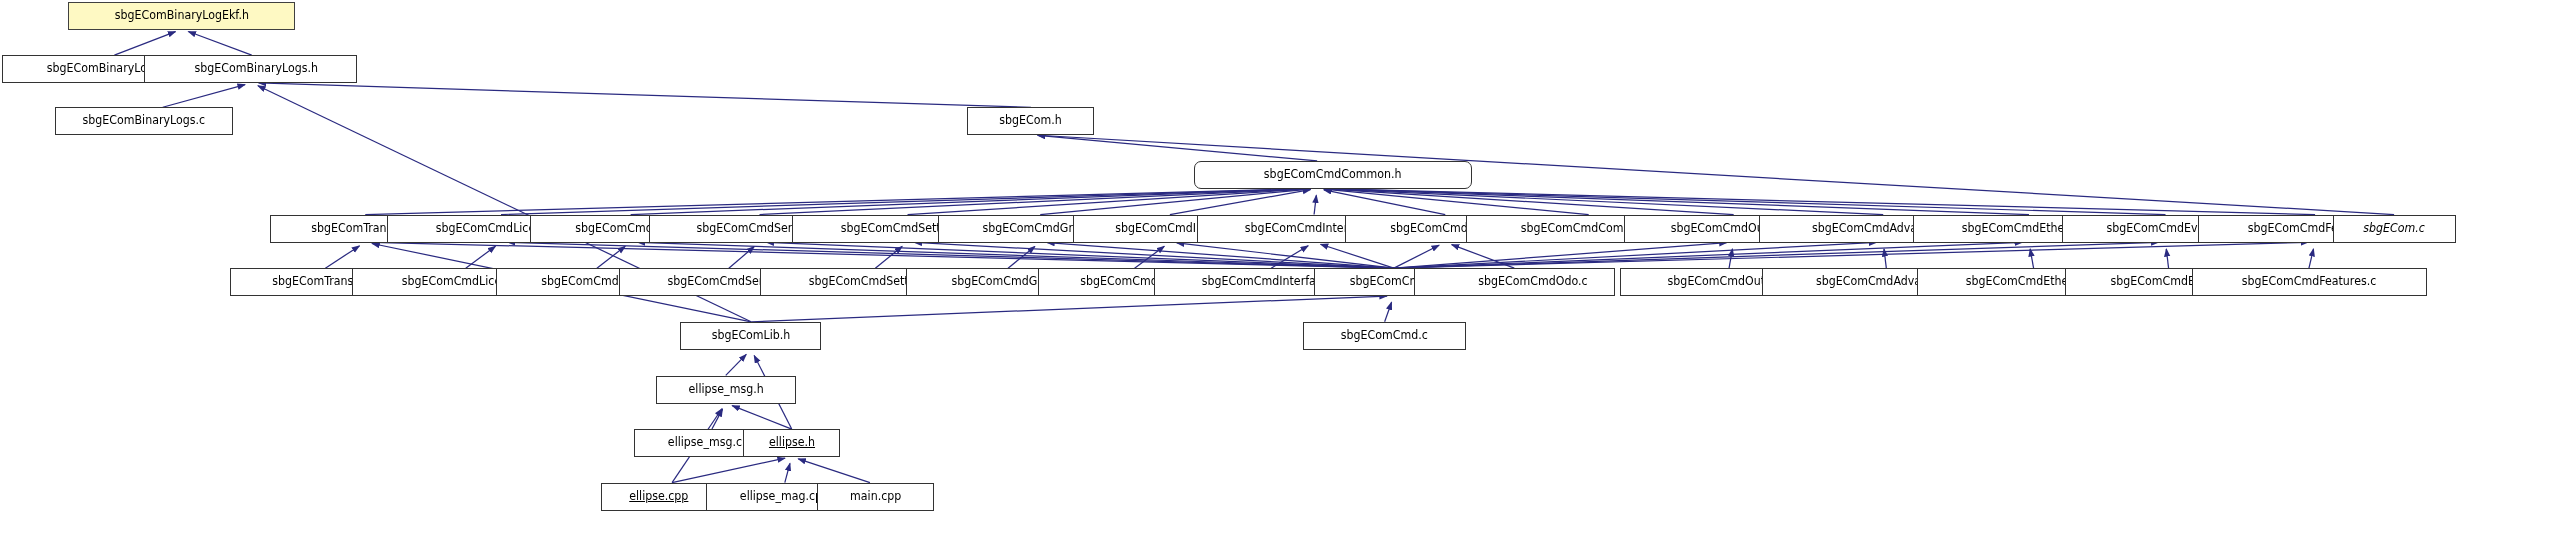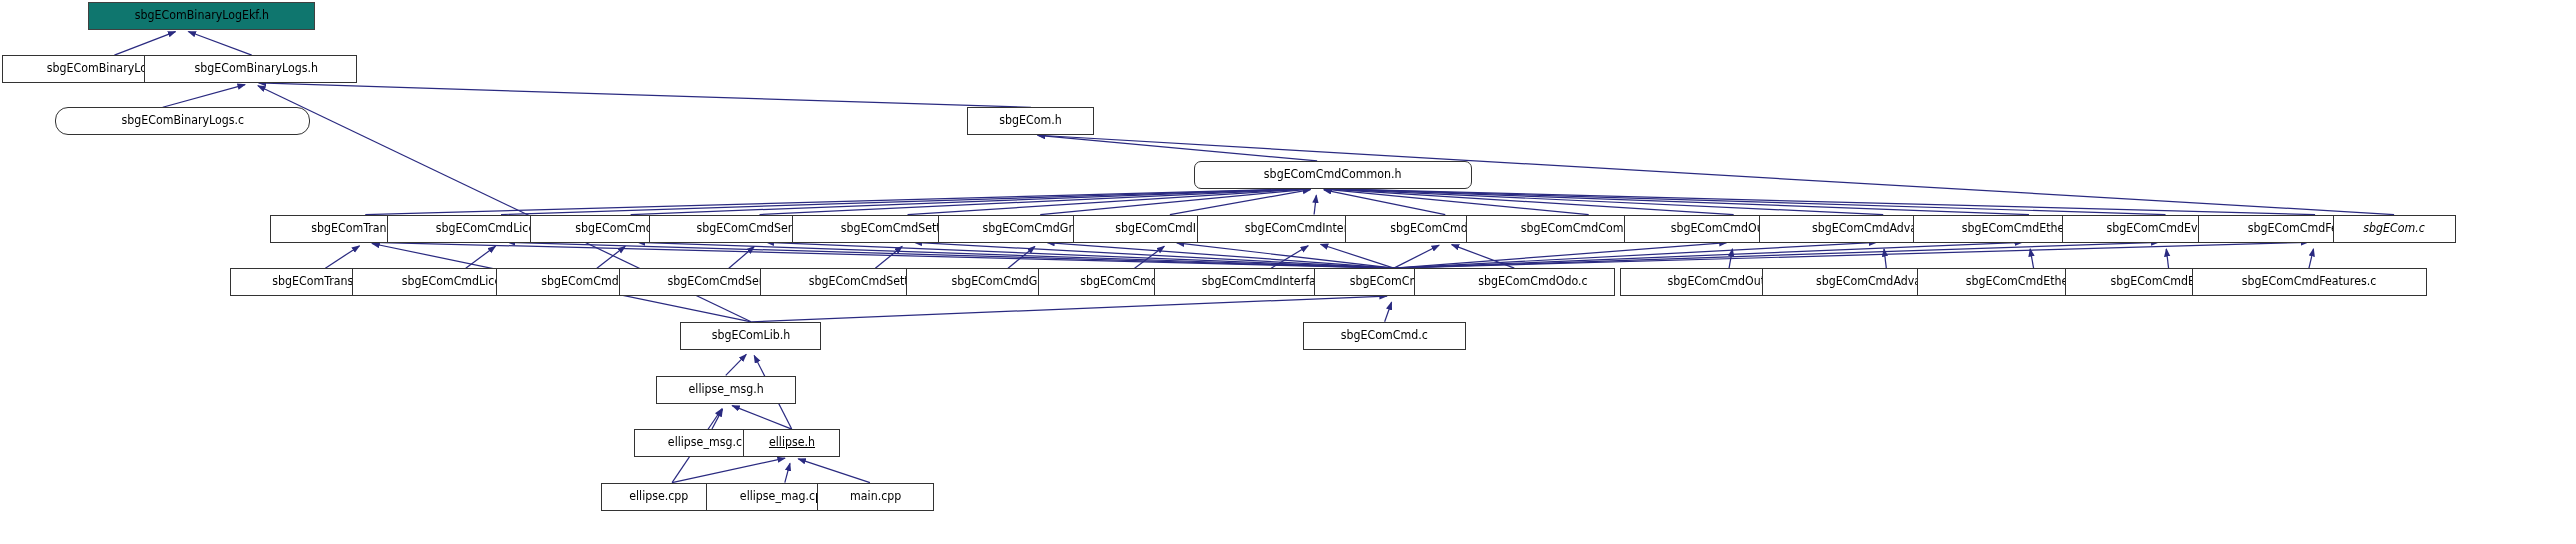--- a/index.html
+++ b/index.html
@@ -19,21 +19,21 @@
     background:#ffffff;
     color:#000000;
     display:flex;
     align-items:center;
     justify-content:center;
     white-space:nowrap;
     letter-spacing:0px;
     line-height:1;
     z-index:3;
   }
-  .node.root{background:#0f766e;border-color:#404040;margin-left:20px;}
+  .node.root{background:#fef9c3;border-color:#404040;}
   .node-label{
     display:block;
     font-size:11.5px;
     color:#000000;
     transform:scaleX(0.96);
   }
 </style>
 </head>
 <body>
 
@@ -108,21 +108,21 @@
     </svg>
 <div class="node root" style="left: 68px; top: 1.5px; width: 227px; height: 28px;">
       <span class="node-label">sbgEComBinaryLogEkf.h</span>
     </div>
     <div class="node" style="left: 1.5px; top: 55px; width: 224px; height: 28px;">
       <span class="node-label">sbgEComBinaryLogEkf.c</span>
     </div>
     <div class="node" style="left: 144px; top: 55px; width: 213px; height: 28px; padding-left: 12px;">
       <span class="node-label">sbgEComBinaryLogs.h</span>
     </div>
-    <div class="node" style="left: 55px; top: 107px; width: 255px; height: 28px; border-radius: 13px;">
+    <div class="node" style="left: 55px; top: 107px; width: 178px; height: 28px;">
       <span class="node-label">sbgEComBinaryLogs.c</span>
     </div>
     <div class="node" style="left: 967px; top: 107px; width: 127px; height: 28px; justify-content: center;">
       <span class="node-label">sbgECom.h</span>
     </div>
     <div class="node" style="left: 1194px; top: 161px; width: 278px; height: 28px; border-radius: 7px;">
       <span class="node-label">sbgEComCmdCommon.h</span>
     </div>
     <div class="node" style="left: 270px; top: 215px; width: 189px; height: 28px;">
       <span class="node-label">sbgEComTransfer.h</span>
@@ -225,21 +225,21 @@
     </div>
     <div class="node" style="left: 656px; top: 376px; width: 140px; height: 28px;">
       <span class="node-label">ellipse_msg.h</span>
     </div>
     <div class="node" style="left: 634px; top: 429px; width: 155px; height: 28px;">
       <span class="node-label">ellipse_msg.cpp</span>
     </div>
     <div class="node" style="left: 743px; top: 429px; width: 97px; height: 28px; text-decoration: underline;">
       <span class="node-label">ellipse.h</span>
     </div>
-    <div class="node" style="left: 601px; top: 483px; width: 115px; height: 28px;">
+    <div class="node" style="left: 601px; top: 483px; width: 115px; height: 28px; text-decoration: underline;">
       <span class="node-label">ellipse.cpp</span>
     </div>
     <div class="node" style="left: 706px; top: 483px; width: 157px; height: 28px;">
       <span class="node-label">ellipse_mag.cpp</span>
     </div>
     <div class="node" style="left: 817px; top: 483px; width: 117px; height: 28px;">
       <span class="node-label">main.cpp</span>
     </div>
   </div>
 

